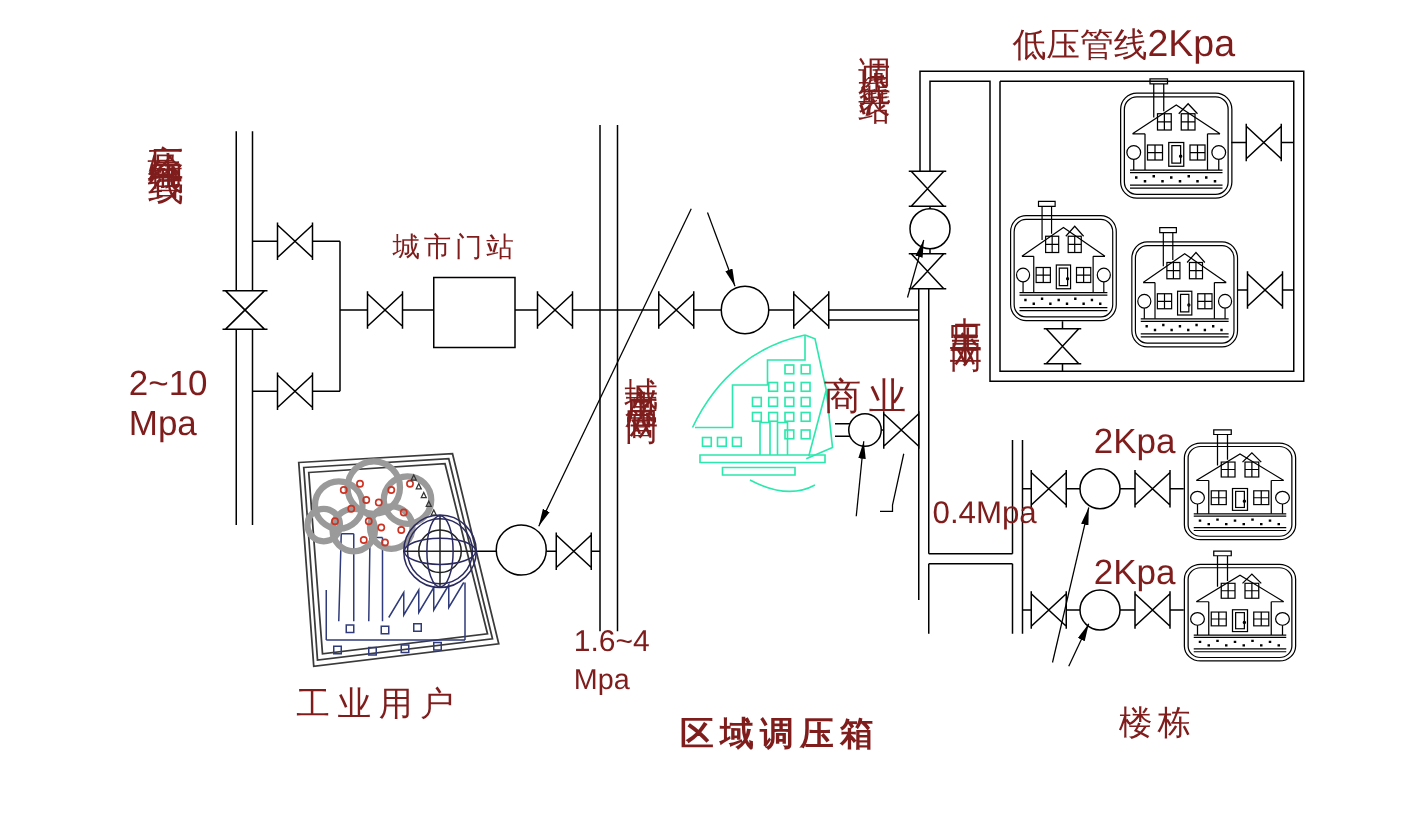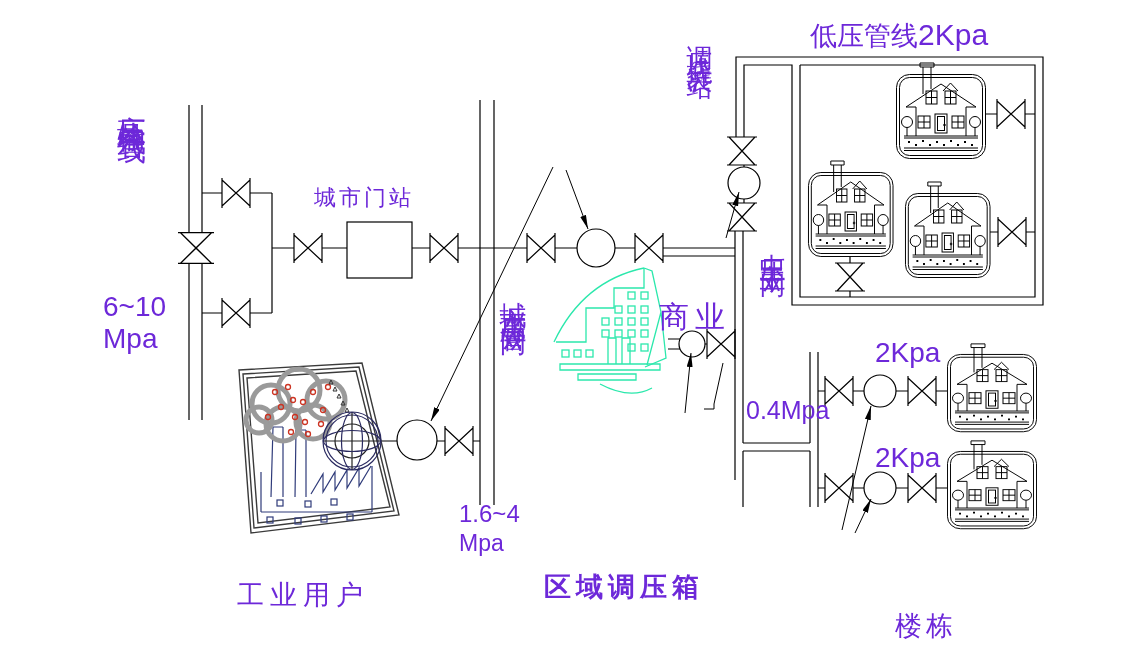--- a/index.html
+++ b/index.html
@@ -1,21 +1,21 @@
 <!DOCTYPE html>
 <html><head>
 <meta charset="utf-8">
 <style>
   html,body{margin:0;padding:0;background:#fff;}
   #canvas{
     position:relative;width:1142px;height:657px;background:#fff;overflow:hidden;
     font-family:"Liberation Sans","DejaVu Sans",sans-serif;color:#1b1b1b;
   }
   #canvas svg{position:absolute;left:0;top:0;}
-  .lbl{position:absolute;white-space:nowrap;color:#6d28d9;}
+  .lbl{position:absolute;white-space:nowrap;color:#7f1d1d;}
   .vt{writing-mode:vertical-rl;text-orientation:upright;}
 </style>
 </head>
 <body>
 
 <div id="canvas">
 
 <svg width="1142" height="657" viewBox="0 0 1142 657">
   <defs>
     <marker id="arr" markerUnits="userSpaceOnUse" markerWidth="16" markerHeight="8" refX="14" refY="3" orient="auto">
@@ -209,42 +209,42 @@
     <path d="M566,170 L588,229" marker-end="url(#arr)"></path>
     <path d="M685,413 L691,353" marker-end="url(#arr)"></path>
     <path d="M723,363 L714,404 L714,409 L704,409"></path>
     <path d="M842,530 L871,406" marker-end="url(#arr)"></path>
     <path d="M855,533 L871,499" marker-end="url(#arr)"></path>
     <path d="M726,238 L739,192" marker-end="url(#arr)"></path>
   </g>
 </svg>
 
 <div class="lbl vt" style="left:112px;top:92px;font-size:29px;letter-spacing:4px;">高压输气管线</div>
-<div class="lbl" style="left:103px;top:291px;font-size:28px;">6~10</div>
+<div class="lbl" style="left:103px;top:291px;font-size:28px;">2~10</div>
 <div class="lbl" style="left:103px;top:323px;font-size:28px;">Mpa</div>
 
 <div class="lbl" style="left:314px;top:183px;font-size:22px;letter-spacing:3px;">城市门站</div>
 
 <div class="lbl vt" style="left:495px;top:280px;font-size:27px;letter-spacing:6px;">城市高压管网</div>
 <div class="lbl" style="left:459px;top:500px;font-size:24px;">1.6~4</div>
 <div class="lbl" style="left:459px;top:530px;font-size:23px;">Mpa</div>
 
 <div class="lbl vt" style="left:683px;top:25px;font-size:26px;letter-spacing:7px;">调压撬装站</div>
 
 <div class="lbl" style="left:810px;top:18px;font-size:27px;">
   <span>低压管线</span><span style="font-size:30px;">2Kpa</span>
 </div>
 
 <div class="lbl vt" style="left:756px;top:233px;font-size:26px;letter-spacing:5px;">中压主干网</div>
 <div class="lbl" style="left:746px;top:396px;font-size:25px;">0.4Mpa</div>
 
 <div class="lbl" style="left:659px;top:297px;font-size:30px;letter-spacing:6px;">商业</div>
 
-<div class="lbl" style="left:237px;top:545px;font-size:27px;letter-spacing:6px;margin-top:32px;">工业用户</div>
+<div class="lbl" style="left:237px;top:545px;font-size:27px;letter-spacing:6px;">工业用户</div>
 
 <div class="lbl" style="left:544px;top:569px;font-size:27px;letter-spacing:5px;font-weight:bold;">区域调压箱</div>
 
 <div class="lbl" style="left:875px;top:337px;font-size:28px;">2Kpa</div>
 <div class="lbl" style="left:875px;top:442px;font-size:28px;">2Kpa</div>
 
-<div class="lbl" style="left:895px;top:560px;font-size:27px;letter-spacing:4px;margin-top:48px;">楼栋</div>
+<div class="lbl" style="left:895px;top:560px;font-size:27px;letter-spacing:4px;">楼栋</div>
 
 </div>
 
 </body></html>

